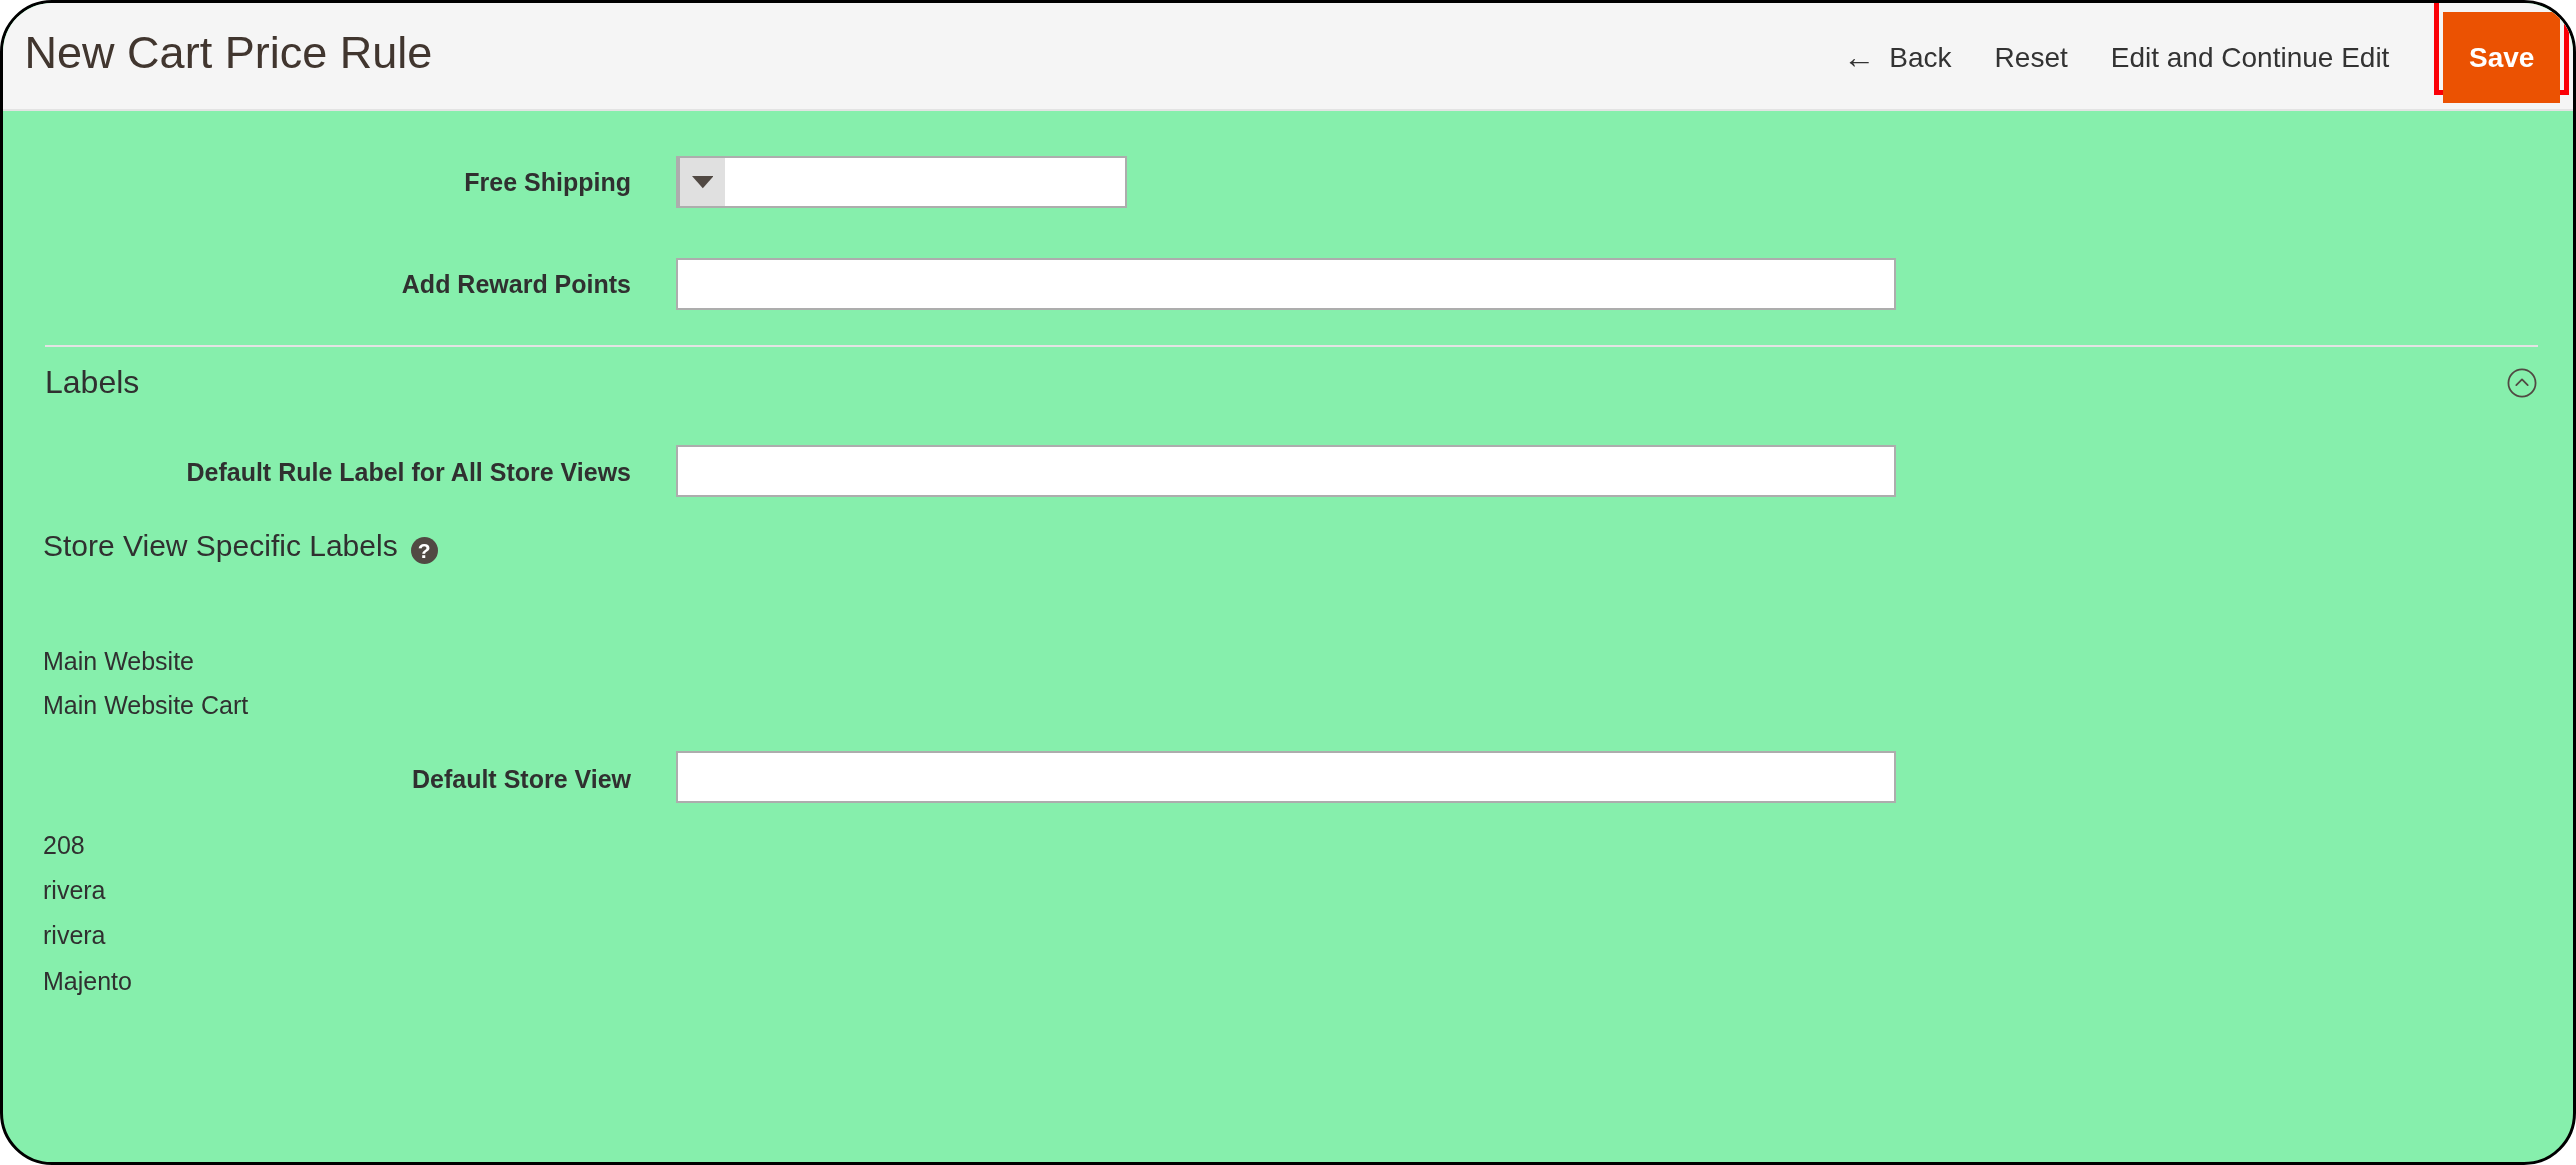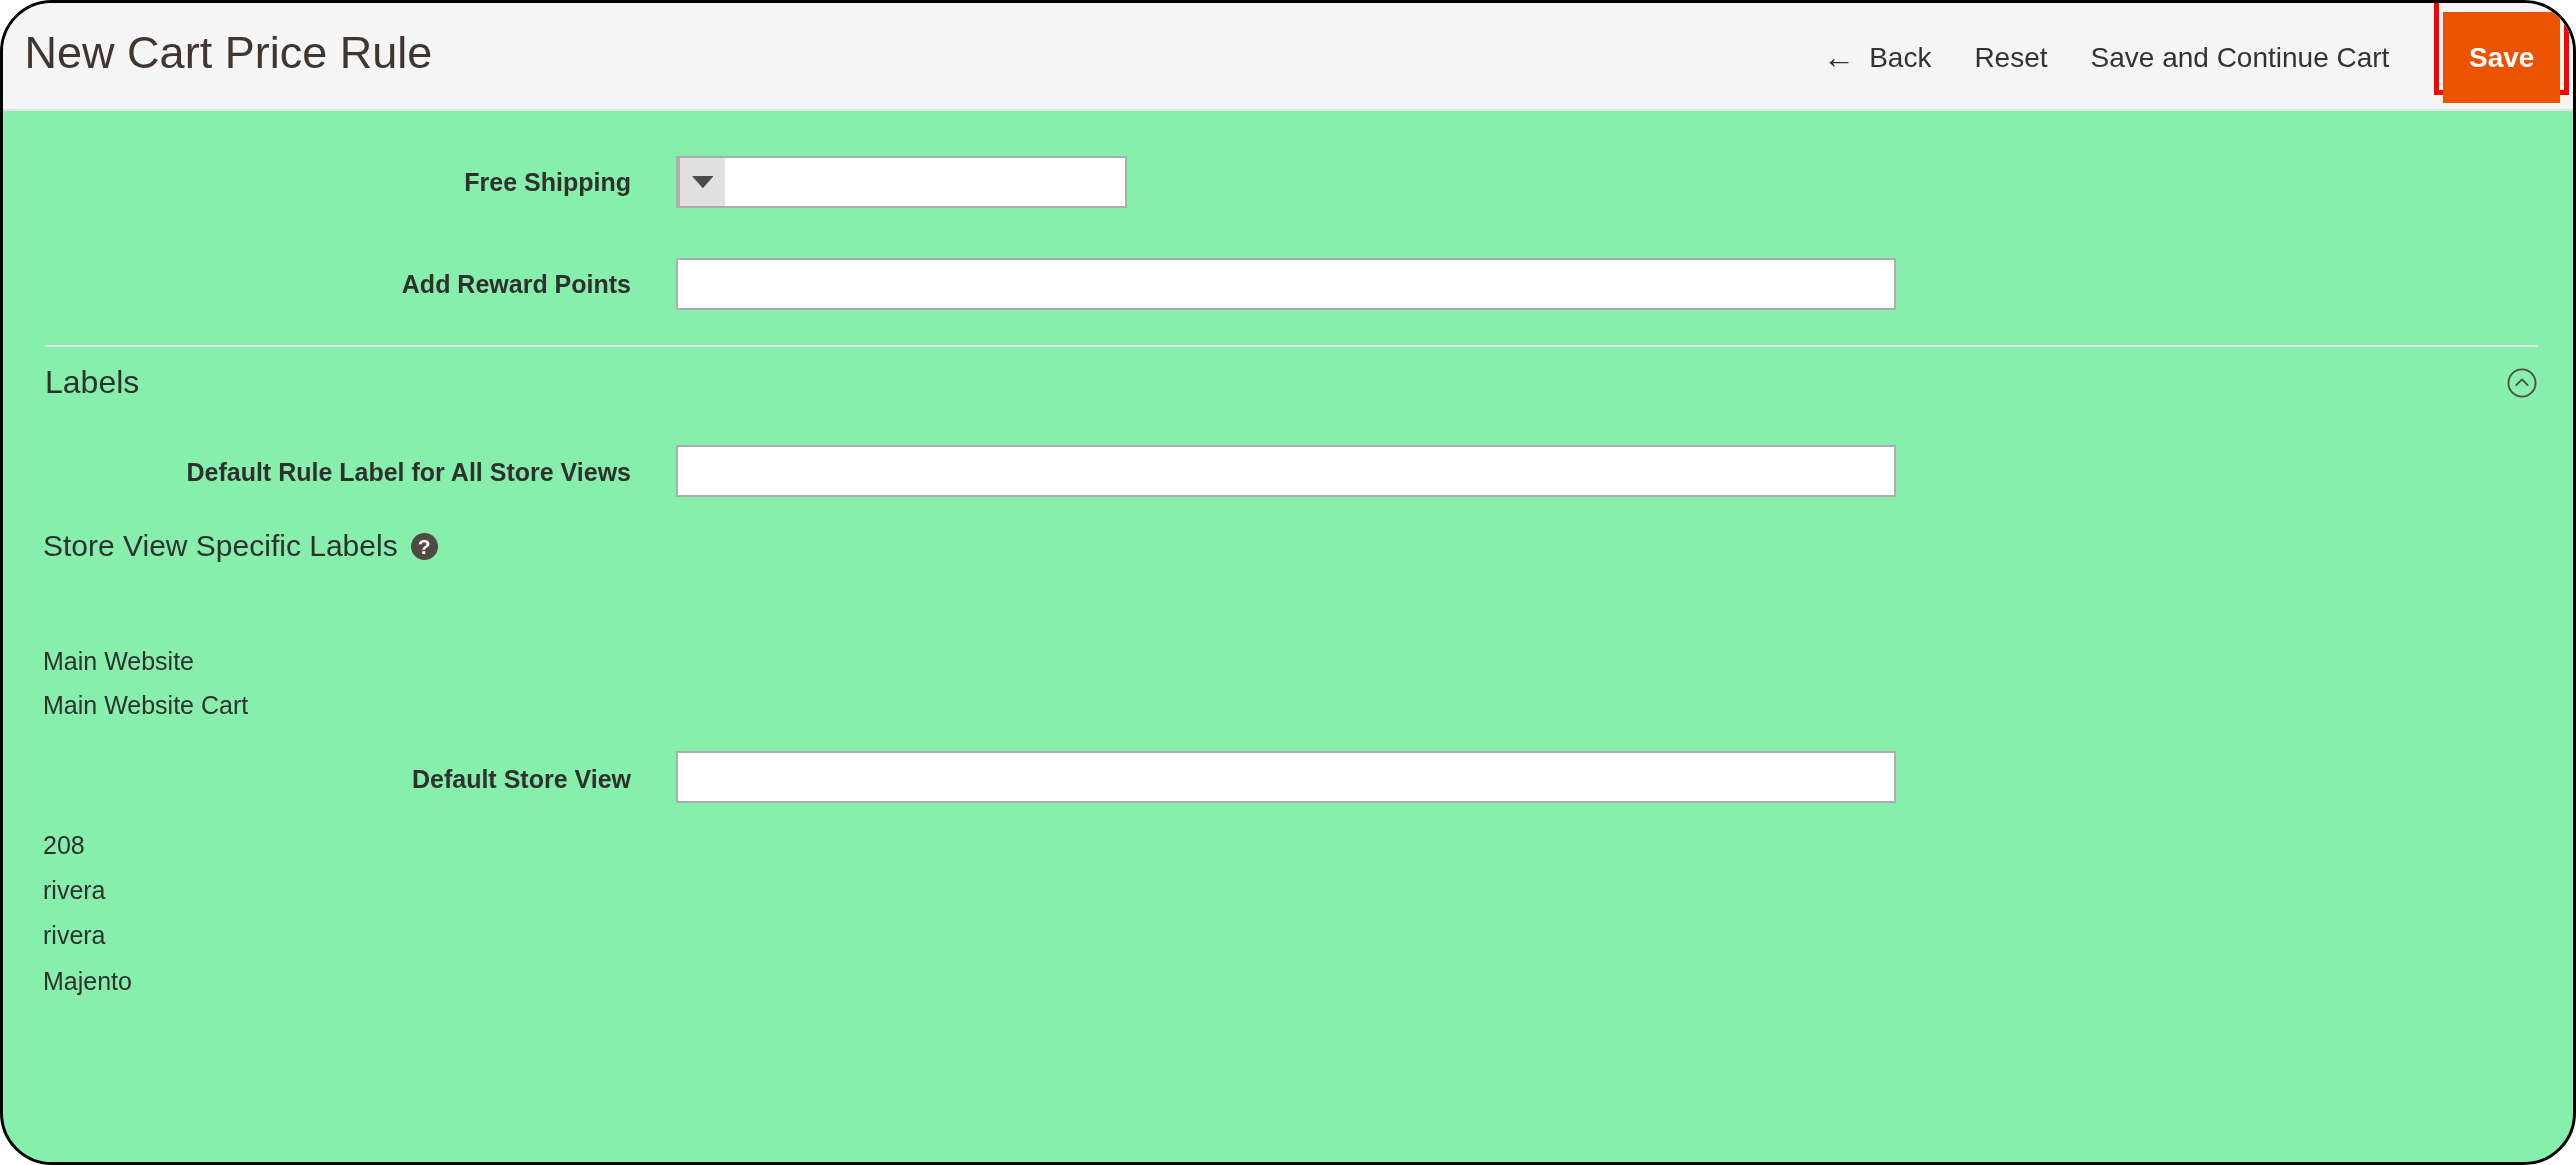--- a/index.html
+++ b/index.html
@@ -251,21 +251,21 @@
       <button class="btn-link">
         <span class="back-arrow">←</span>
         <span>Back</span>
       </button>
 
       <button class="btn-link">
         <span>Reset</span>
       </button>
 
       <button class="btn-link">
-        <span>Save and Continue Cart</span>
+        <span>Edit and Continue Edit</span>
       </button>
 
       <div class="save-wrap">
         <div class="save-highlight"></div>
         <button class="btn-save">
           <span>Save</span>
         </button>
       </div>
     </div>
   </div>
@@ -298,21 +298,21 @@
           <polyline points="13,24 21,16 29,24" fill="none" stroke="#514943" stroke-width="2.5" stroke-linecap="round" stroke-linejoin="round"></polyline>
         </svg>
       </button>
     </div>
 
     <div class="field-row" style="top:0px;">
       <div class="field-label" style="top:346px;">Default Rule Label for All Store Views</div>
       <input class="control-input" style="top: 334px;" type="text" placeholder="">
     </div>
 
-    <div class="sub-head" style="top:417px;">
+    <div class="sub-head" style="top:417px;align-items:flex-end;">
       <span class="sub-head-title">Store View Specific Labels</span>
       <span class="help-icon">?</span>
     </div>
 
     <div class="tree-text" style="top:535px;">Main Website</div>
     <div class="tree-text" style="top:579px;">Main Website Cart</div>
 
     <div class="field-row" style="top:0px;">
       <div class="field-label" style="top:653px;">Default Store View</div>
       <input class="control-input" style="top: 640px;" type="text" placeholder="">

